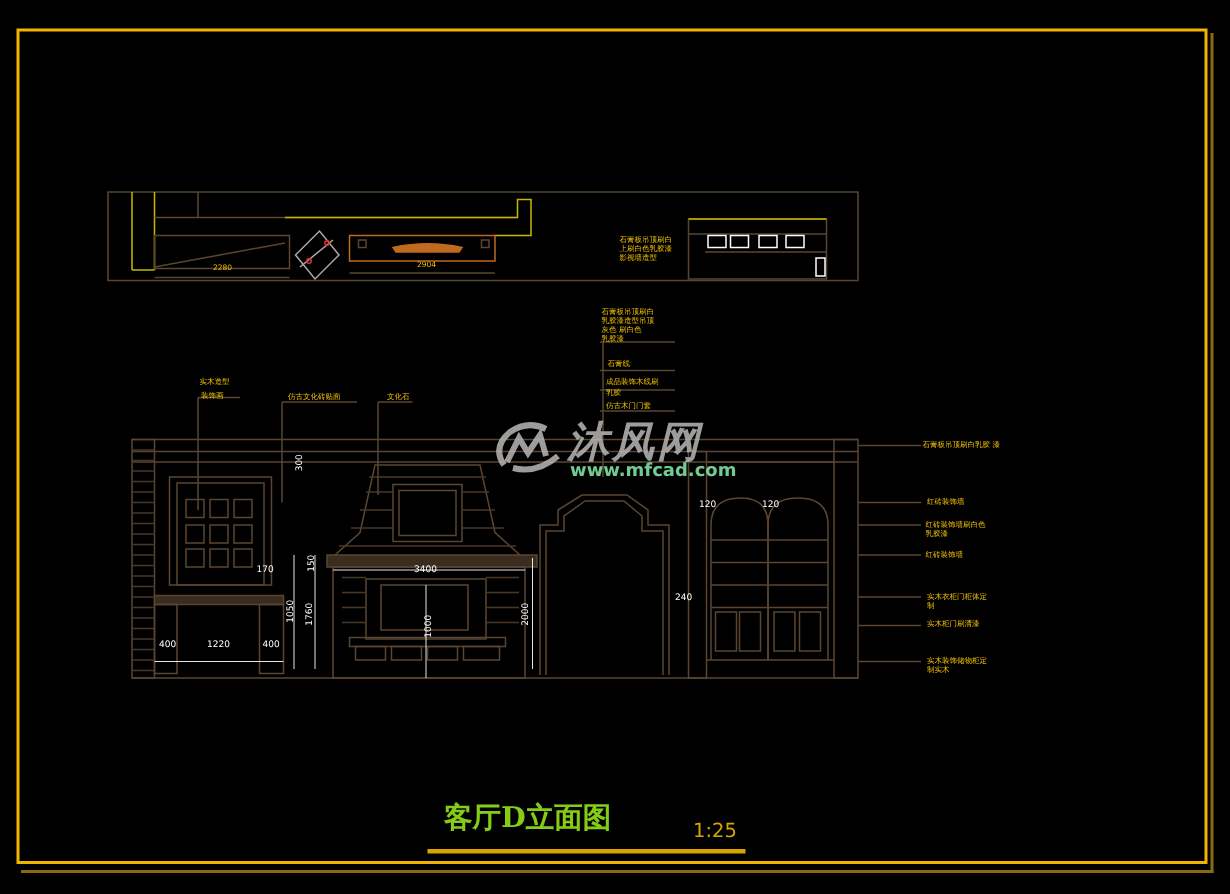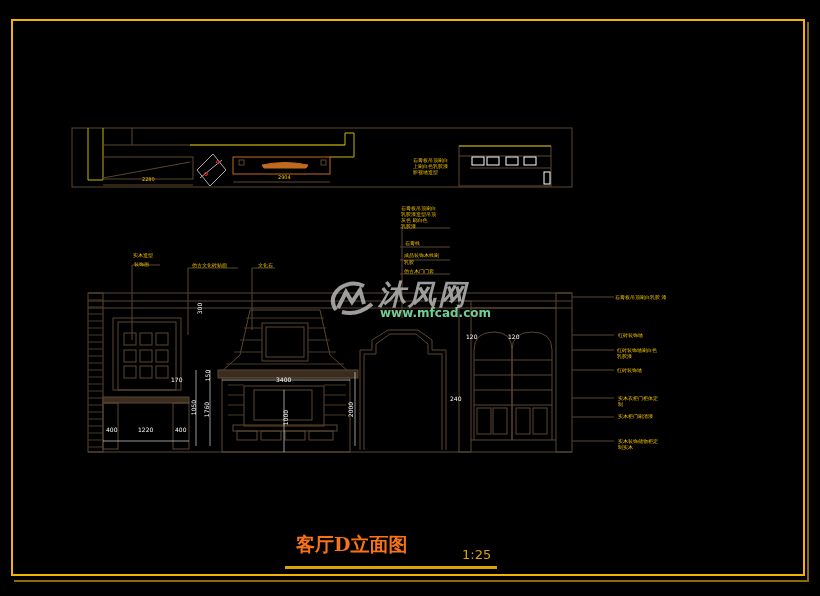--- a/index.html
+++ b/index.html
@@ -3,21 +3,21 @@
 <meta charset="utf-8">
 <style>
   html,body{margin:0;padding:0;background:#000;}
   body{width:820px;height:596px;position:relative;overflow:hidden;font-family:"DejaVu Sans",sans-serif;}
   .frame{position:absolute;left:11px;top:19px;width:794px;height:557px;border:2px solid #f2b400;box-sizing:border-box;}
   .frame-shadow{position:absolute;left:807px;top:22px;width:2px;height:560px;background:#8a6a10;}
   .frame-shadow-b{position:absolute;left:14px;top:580px;width:795px;height:2px;background:#8a6a10;}
   svg{position:absolute;left:0;top:0;}
   .lbl{position:absolute;color:#f2c000;font-size:5px;line-height:6px;white-space:nowrap;}
   .dim{position:absolute;color:#fff;font-size:6px;line-height:7px;white-space:nowrap;}
-  .title{position:absolute;left:296px;top:532px;color:#f97316;font-family:"DejaVu Serif",serif;font-size:19px;font-weight:bold;letter-spacing:0px;}
+  .title{position:absolute;left:296px;top:532px;color:#84cc16;font-family:"DejaVu Serif",serif;font-size:19px;font-weight:bold;letter-spacing:0px;}
   .scale{position:absolute;left:462px;top:547px;color:#d9a400;font-family:"DejaVu Sans",sans-serif;font-size:13px;}
   .underline{position:absolute;left:285px;top:566px;width:212px;height:3px;background:#d9a400;}
   .wm-cn{position:absolute;left:378px;top:276px;color:#b8b8b8;font-size:28px;font-weight:bold;font-style:italic;letter-spacing:2px;opacity:0.85;}
   .wm-url{position:absolute;left:380px;top:306px;color:#86efac;font-size:12px;font-weight:bold;opacity:0.85;}
   .wm-logo{position:absolute;left:328px;top:280px;width:50px;height:36px;opacity:0.85;}
 </style>
 </head>
 <body>
 
 <div class="frame"></div>

